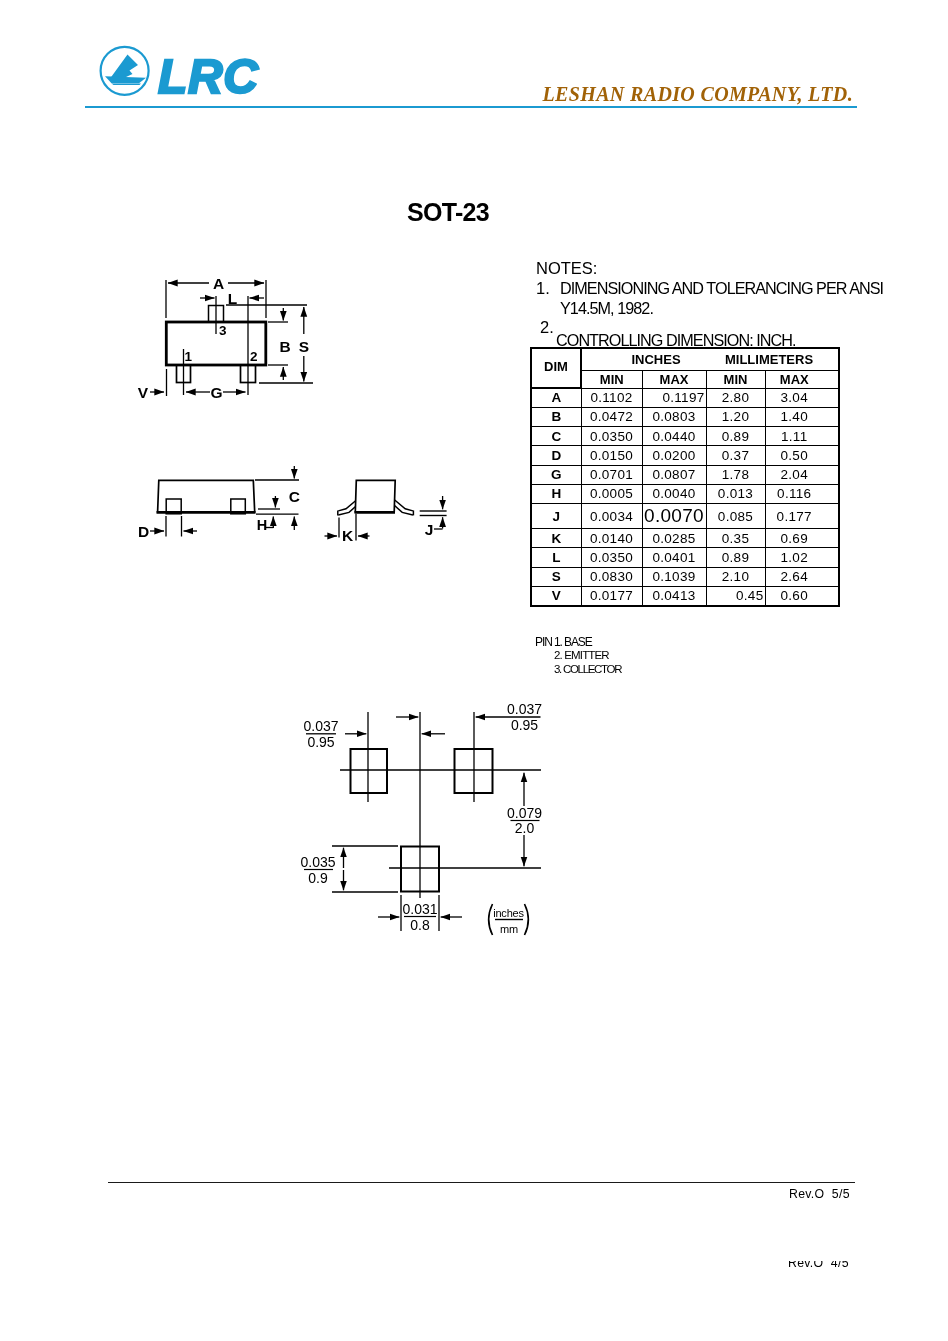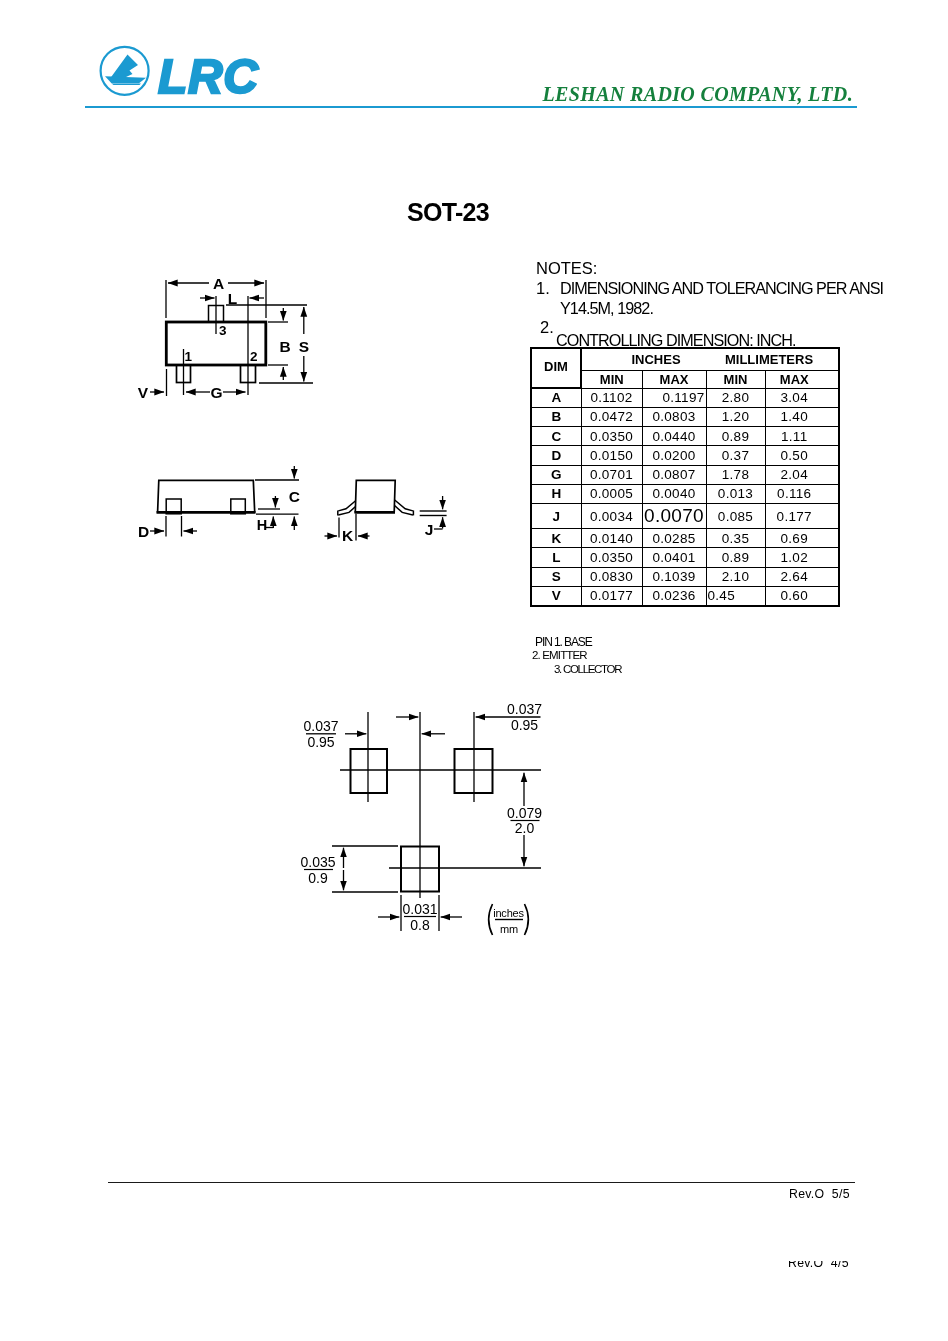--- a/index.html
+++ b/index.html
@@ -1,19 +1,19 @@
 <!DOCTYPE html>
 <html><head>
 <meta charset="utf-8">
 <style>
   html,body{margin:0;padding:0;background:#fff;}
   #page{position:relative;width:948px;height:1341px;background:#fff;overflow:hidden;
         font-family:"Liberation Sans",sans-serif;color:#000;}
   .abs{position:absolute;}
-  .cy{color:#15803d;}
+  .cy{color:#a16207;}
 </style>
 </head>
 <body>
 <div id="page">
 
   <svg class="abs" style="left:96px;top:42px;" width="180" height="62" viewBox="96 42 180 62">
     <circle cx="124.6" cy="70.8" r="24" fill="none" stroke="#1b9ad1" stroke-width="2.2"></circle>
     <path d="M127.5,54.5 L138,65 L129.5,70.5 L132.5,74 L118.5,80.5 L110.8,77.5 Z" fill="#1b9ad1"></path>
     <path d="M105,76.3 L146,77.7 L139,83.2 L111.5,83.2 Z" fill="#1b9ad1"></path>
     <path d="M111.5,83.6 L141,83.6 L139.5,85 L113.5,85 Z" fill="#1b9ad1"></path>
@@ -221,29 +221,29 @@
     <tr style="height:19.27px;">
       <td style="border-left:2px solid #000;border-right:1.8px solid #000;border-bottom:1.8px solid #000;text-align:center;font-weight:bold;font-size:13.5px;">S</td>
       <td style="border:1.8px solid #000;border-bottom:1.8px solid #000;text-align:center;font-size:13.5px;letter-spacing:0.3px;">0.0830</td>
       <td style="border:1.8px solid #000;border-bottom:1.8px solid #000;text-align:center;font-size:13.5px;letter-spacing:0.3px;">0.1039</td>
       <td style="border:1.8px solid #000;border-bottom:1.8px solid #000;text-align:center;font-size:13.5px;letter-spacing:0.3px;">2.10</td>
       <td style="border:1.8px solid #000;border-right:2px solid #000;border-bottom:1.8px solid #000;text-align:center;font-size:13.5px;letter-spacing:0.3px;padding-right:16px;">2.64</td>
     </tr>
     <tr style="height:19.27px;">
       <td style="border-left:2px solid #000;border-right:1.8px solid #000;border-bottom:2px solid #000;text-align:center;font-weight:bold;font-size:13.5px;">V</td>
       <td style="border:1.8px solid #000;border-bottom:2px solid #000;text-align:center;font-size:13.5px;letter-spacing:0.3px;">0.0177</td>
-      <td style="border:1.8px solid #000;border-bottom:2px solid #000;text-align:center;font-size:13.5px;letter-spacing:0.3px;">0.0236</td>
-      <td style="border:1.8px solid #000;border-bottom:2px solid #000;text-align:left;font-size:13.5px;letter-spacing:0.3px;">0.45</td>
+      <td style="border:1.8px solid #000;border-bottom:2px solid #000;text-align:center;font-size:13.5px;letter-spacing:0.3px;">0.0413</td>
+      <td style="border:1.8px solid #000;border-bottom:2px solid #000;text-align:right;font-size:13.5px;letter-spacing:0.3px;">0.45</td>
       <td style="border:1.8px solid #000;border-right:2px solid #000;border-bottom:2px solid #000;text-align:center;font-size:13.5px;letter-spacing:0.3px;padding-right:16px;">0.60</td>
     </tr>
   </tbody>
     </table>
 
   <div class="abs" style="left:535px;top:636px;font-size:12px;line-height:12px;letter-spacing:-1.1px;">PIN 1. BASE</div>
-  <div class="abs" style="left:532px;top:650px;font-size:11.5px;line-height:11.5px;letter-spacing:-0.85px;">2. EMITTER</div>
+  <div class="abs" style="left:554px;top:650px;font-size:11.5px;line-height:11.5px;letter-spacing:-0.85px;">2. EMITTER</div>
   <div class="abs" style="left:554px;top:664px;font-size:11.5px;line-height:11.5px;letter-spacing:-1.3px;">3. COLLECTOR</div>
 
   <svg class="abs" style="left:295px;top:695px;" width="260" height="250" viewBox="295 695 260 250">
     <g stroke="#000" fill="none">
 
       <line x1="368" y1="712" x2="368" y2="802" stroke-width="1.3"></line>
       <line x1="474" y1="712" x2="474" y2="802" stroke-width="1.3"></line>
       <line x1="420" y1="712" x2="420" y2="898" stroke-width="1.3"></line>
       <line x1="340" y1="770" x2="541" y2="770" stroke-width="1.3"></line>
       <line x1="389" y1="868" x2="541" y2="868" stroke-width="1.3"></line>

